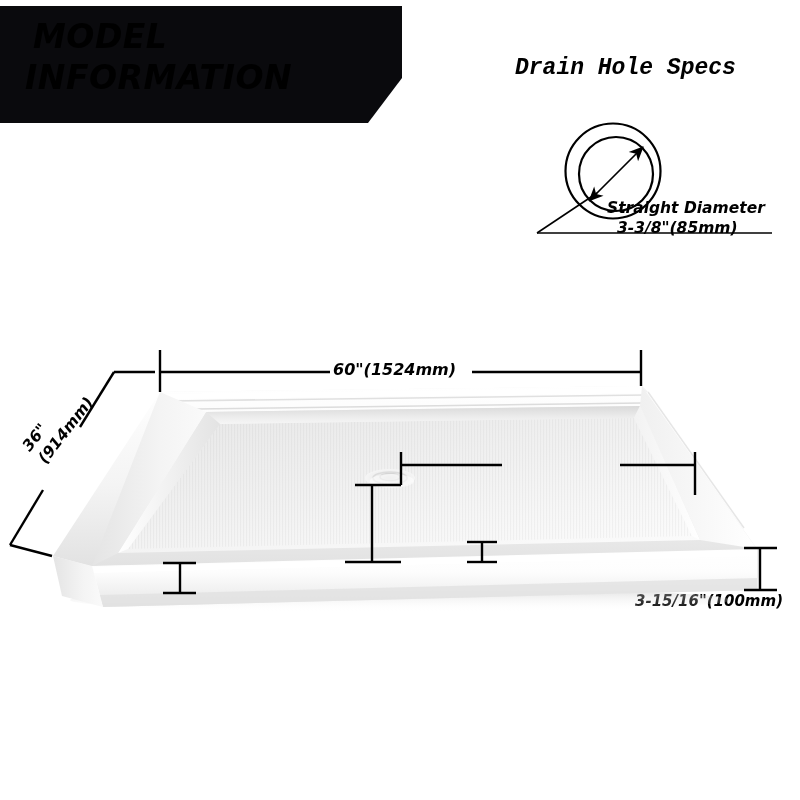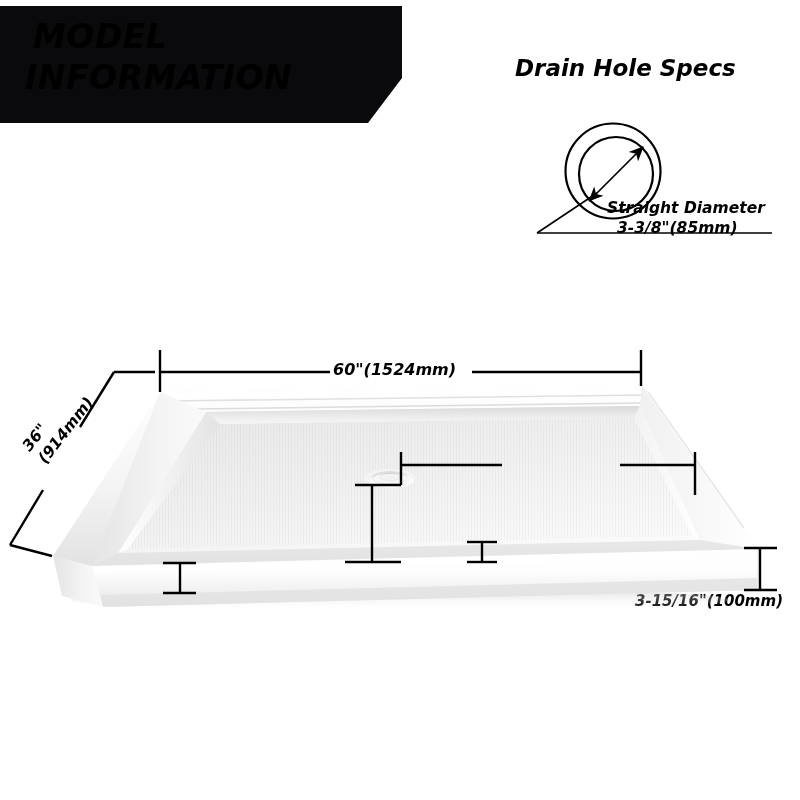--- a/index.html
+++ b/index.html
@@ -35,21 +35,21 @@
 
   
   .lbl{
     position:absolute;
     color:#000000;
     font-weight:bold;
     font-style:italic;
     white-space:nowrap;
     font-family:"DejaVu Sans", sans-serif;
   }
-  .specs-title{left:515px;top:55px;font-size:23px;letter-spacing:0px;}
+  .specs-title{left:515px;top:55px;font-size:23px;letter-spacing:0px;font-family:Liberation Mono, monospace;}
   .sd-name{left:607px;top:199px;font-size:15.5px;}
   .sd-val{left:617px;top:219px;font-size:15.5px;}
 
   .d60{left:333px;top:360px;font-size:16px;}
   .d30{left:505px;top:454px;font-size:15px;}
   .d18a{left:381px;top:492px;font-size:15.5px;}
   .d18b{left:374px;top:513px;font-size:15.5px;}
   .d3{left:196px;top:563px;font-size:15.5px;}
   .d25{left:500px;top:540px;font-size:15px;}
   .d3156{left:635px;top:592px;font-size:15px;}

